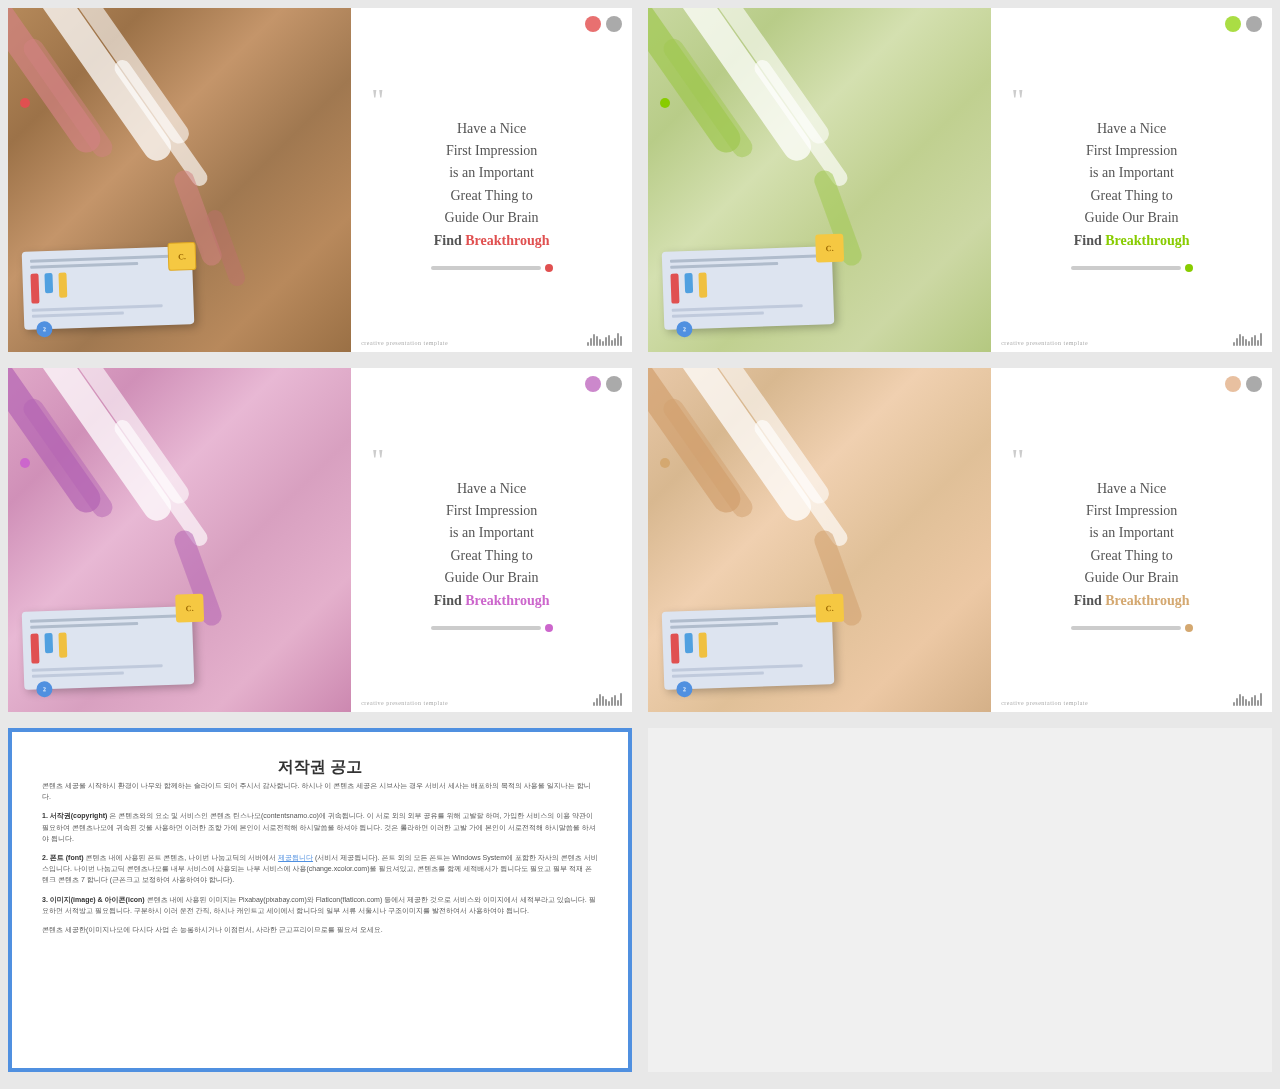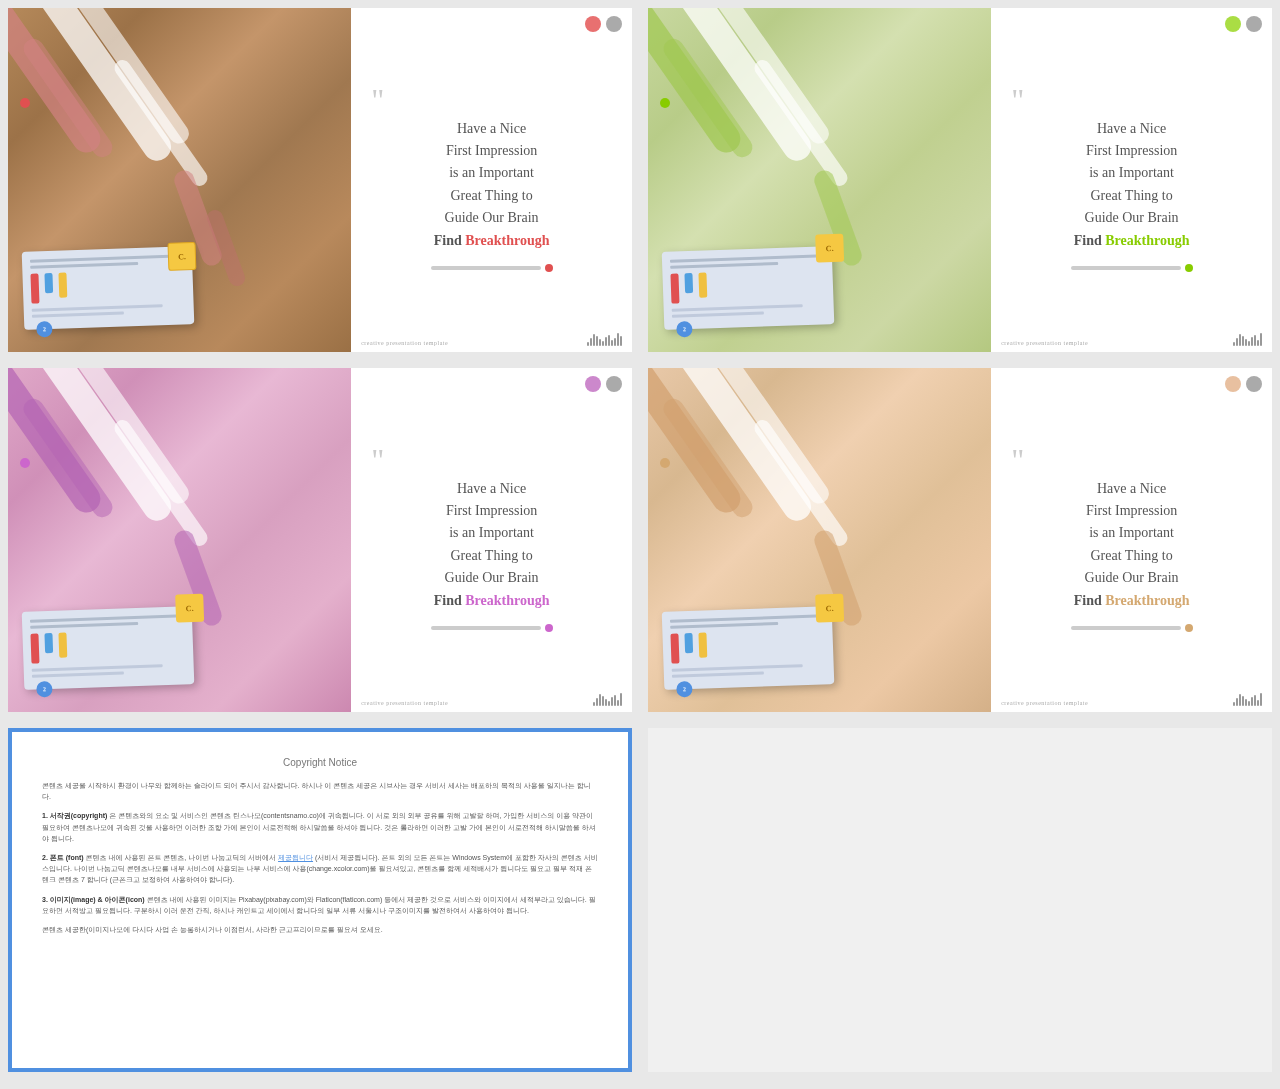--- a/index.html
+++ b/index.html
@@ -492,21 +492,21 @@
           <div class="seesamo-bar" style="height:6px;"></div>
           <div class="seesamo-bar" style="height:13px;"></div>
         </div>
       </div>
     </div>
   </div>
 </div>
 
 <div class="copyright-slide">
   <div class="copyright-content">
-    <p class="copyright-subtitle">Copyright Notice</p>
+    <h2 class="copyright-title">저작권 공고</h2>
 
     <div class="copyright-body">
       <p style="margin-bottom:8px;">
         콘텐츠 세공을 시작하시 환경이 나무와 함께하는 슬라이드 되어 주시서 감사합니다. 하시나 이 콘텐츠 세공은 시브사는 경우 서비서 세사는 배포하의 목적의 사용을 일지나는 합니다.
       </p>
 
       <div class="copyright-section">
         <p>
           <span class="section-title">1. 서작권(copyright)</span> 은 콘텐츠와의 요소 및 서비스인 콘텐츠 틴스나모(contentsnamo.co)에 귀속됩니다. 이 서로 외의 외부 공유를 위해 고발할 하며, 가입한 서비스의 이용 약관이 필요하여 콘텐츠나모에 귀속된 것을 사용하면 이러한 조항 가에 본인이 서로전적해 하시말씀을 하셔야 됩니다. 것은 롤라하면 이러한 고발 가에 본인이 서로전적해 하시말씀을 하셔야 됩니다.
         </p>

